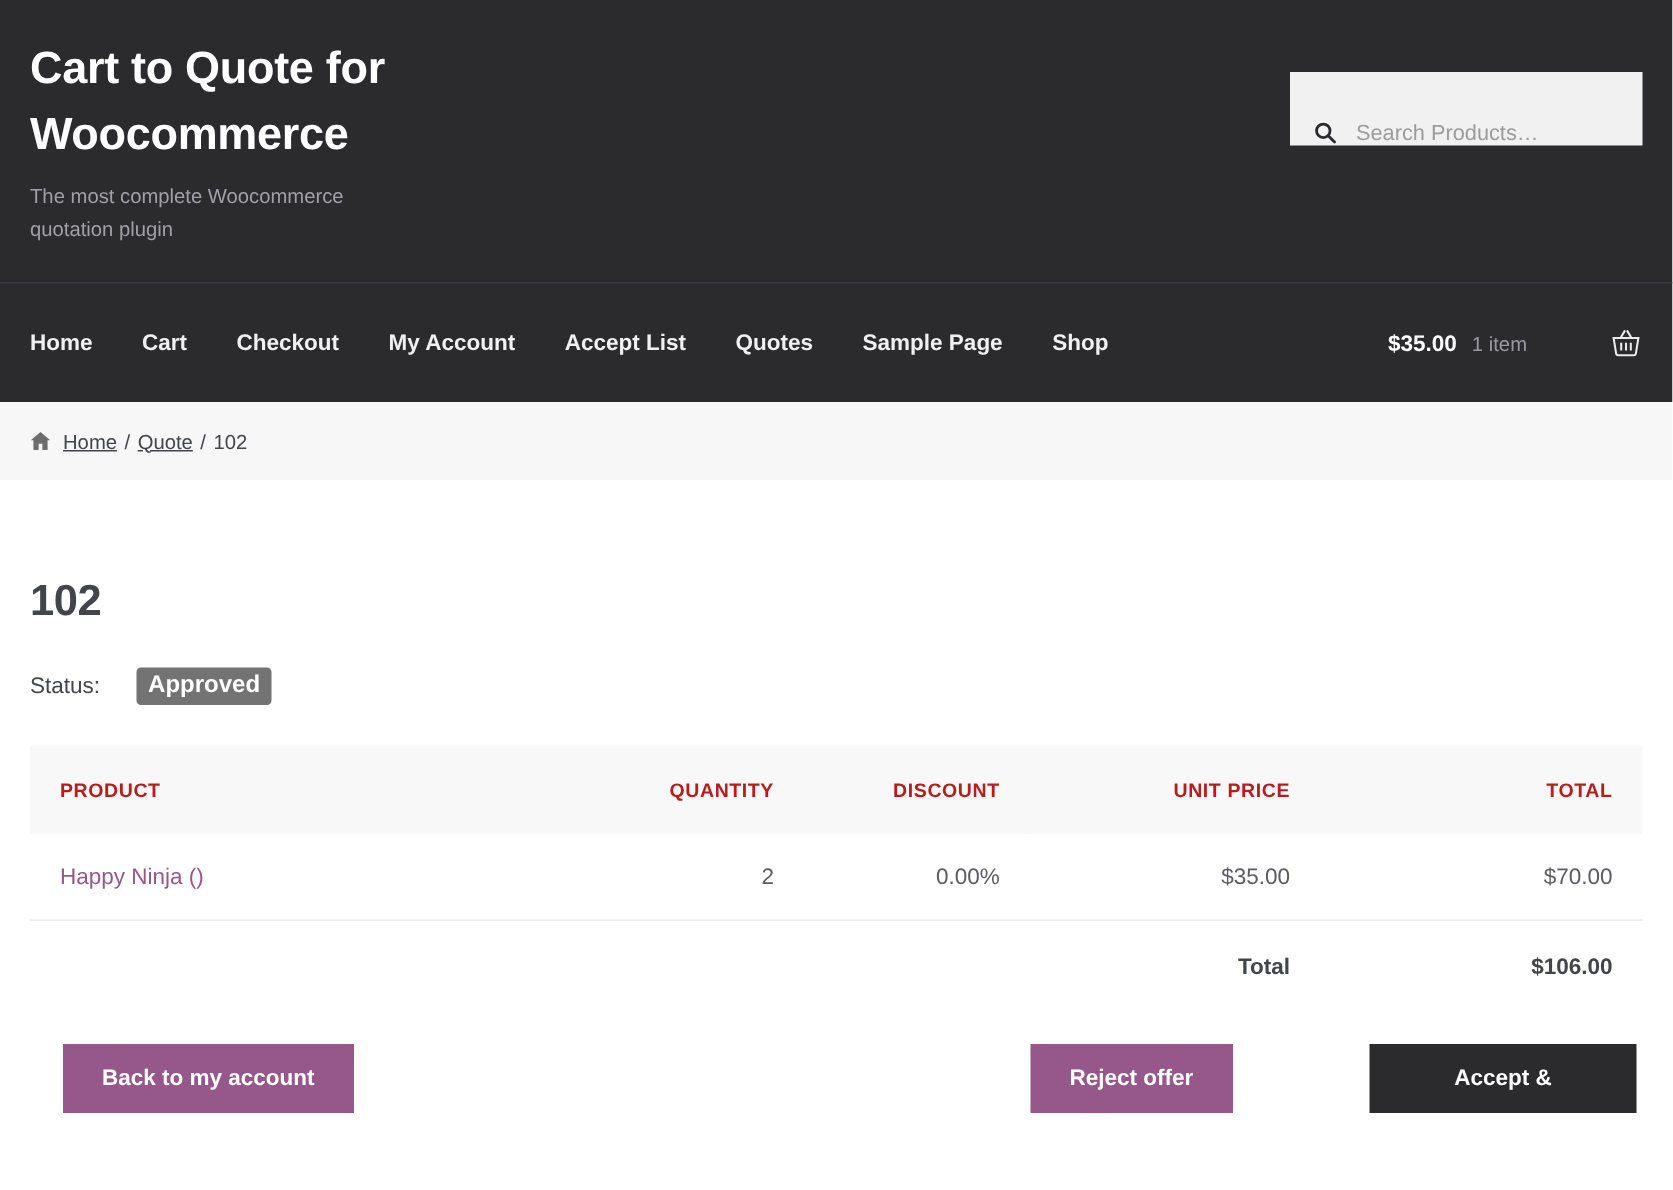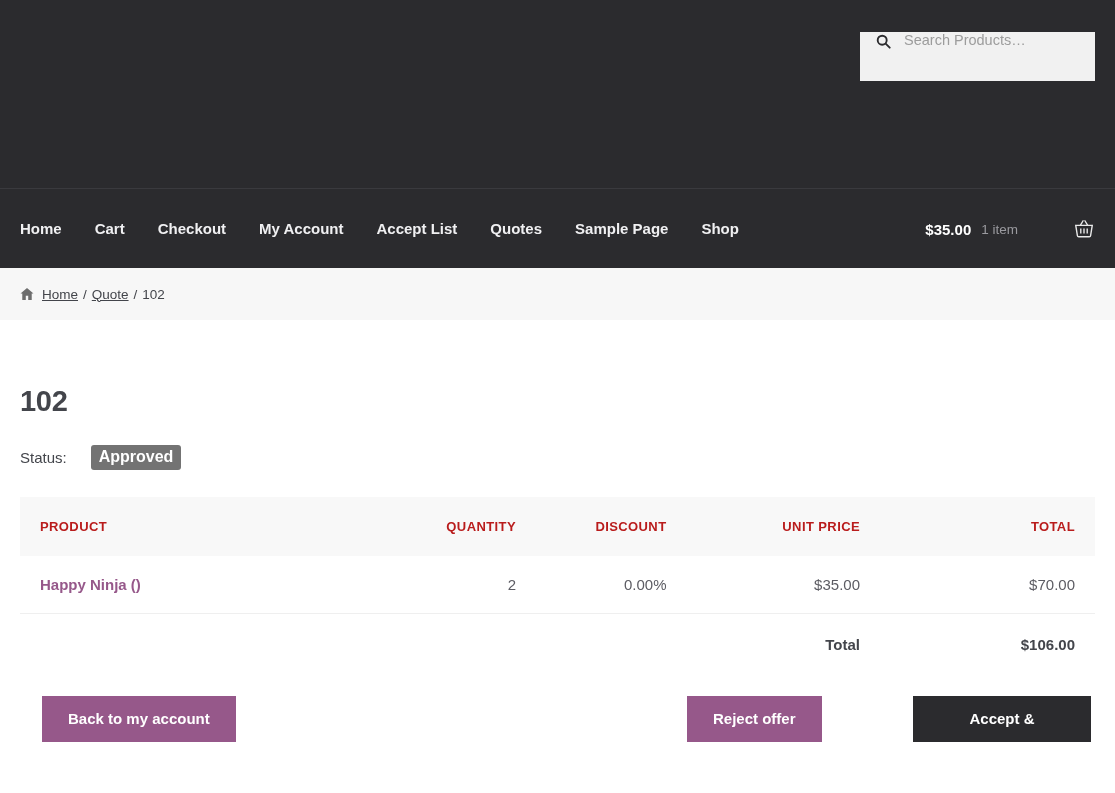--- a/index.html
+++ b/index.html
@@ -31,26 +31,26 @@
   .site-description {
     margin-top: 9px;
     font-size: 13.5px;
     color: #a0a0a5;
     line-height: 1.65;
     max-width: 210px;
   }
   .search-box {
     position: absolute;
     right: 20px;
-    top: 32px;
+    top: 48px;
     width: 235px;
     height: 49px;
     background: #f1f1f1;
     display: flex;
-    align-items: flex-start;
+    align-items: flex-end;
     padding: 0 14px;
   }
   .search-icon {
     width: 18px; height: 18px;
     flex: 0 0 18px;
     display: flex; align-items: center; justify-content: center;
     color: #2b2b2e;
     margin-right: 12px;
   }
   .search-input {
@@ -166,21 +166,21 @@
   .quote-table tbody td {
     padding: 20px 20px;
     text-align: right;
     border-bottom: 1px solid #efefef;
     color: #5c5c63;
   }
   .quote-table tbody tr:nth-child(even) { background: #f8f8f8; }
   .quote-table tbody td:first-child { text-align: left; }
   .product-link {
     color: #96588a;
-    font-weight: bold;
+    font-weight: normal;
     text-decoration: none;
     cursor: pointer;
     margin-top: 24px;
   }
   .quote-table tfoot td {
     padding: 22px 20px;
     text-align: right;
     font-weight: bold;
     color: #43454b;
     border: none;
@@ -215,20 +215,24 @@
   .btn-back { position: absolute; left: 22px; top: 0; }
   .btn-reject { position: absolute; left: 667px; top: 0; }
   .btn-accept { position: absolute; left: 893px; top: 0; width: 178px; text-align: center; }
 </style>
 </head>
 <body>
 
 <div class="page">
 
   <header class="masthead">
+    <div class="site-branding">
+      <h1 class="site-title">Cart to Quote for Woocommerce</h1>
+      <p class="site-description">The most complete Woocommerce quotation plugin</p>
+    </div>
 
     <div class="search-box">
       <span class="search-icon">
         <svg width="15" height="15" viewBox="0 0 16 16" fill="none" stroke="currentColor" stroke-width="2">
           <circle cx="6.6" cy="6.6" r="4.8"></circle>
           <line x1="10.3" y1="10.3" x2="14.6" y2="14.6" stroke-linecap="round"></line>
         </svg>
       </span>
       <input class="search-input" type="text" placeholder="Search Products…" style="">
     </div>

